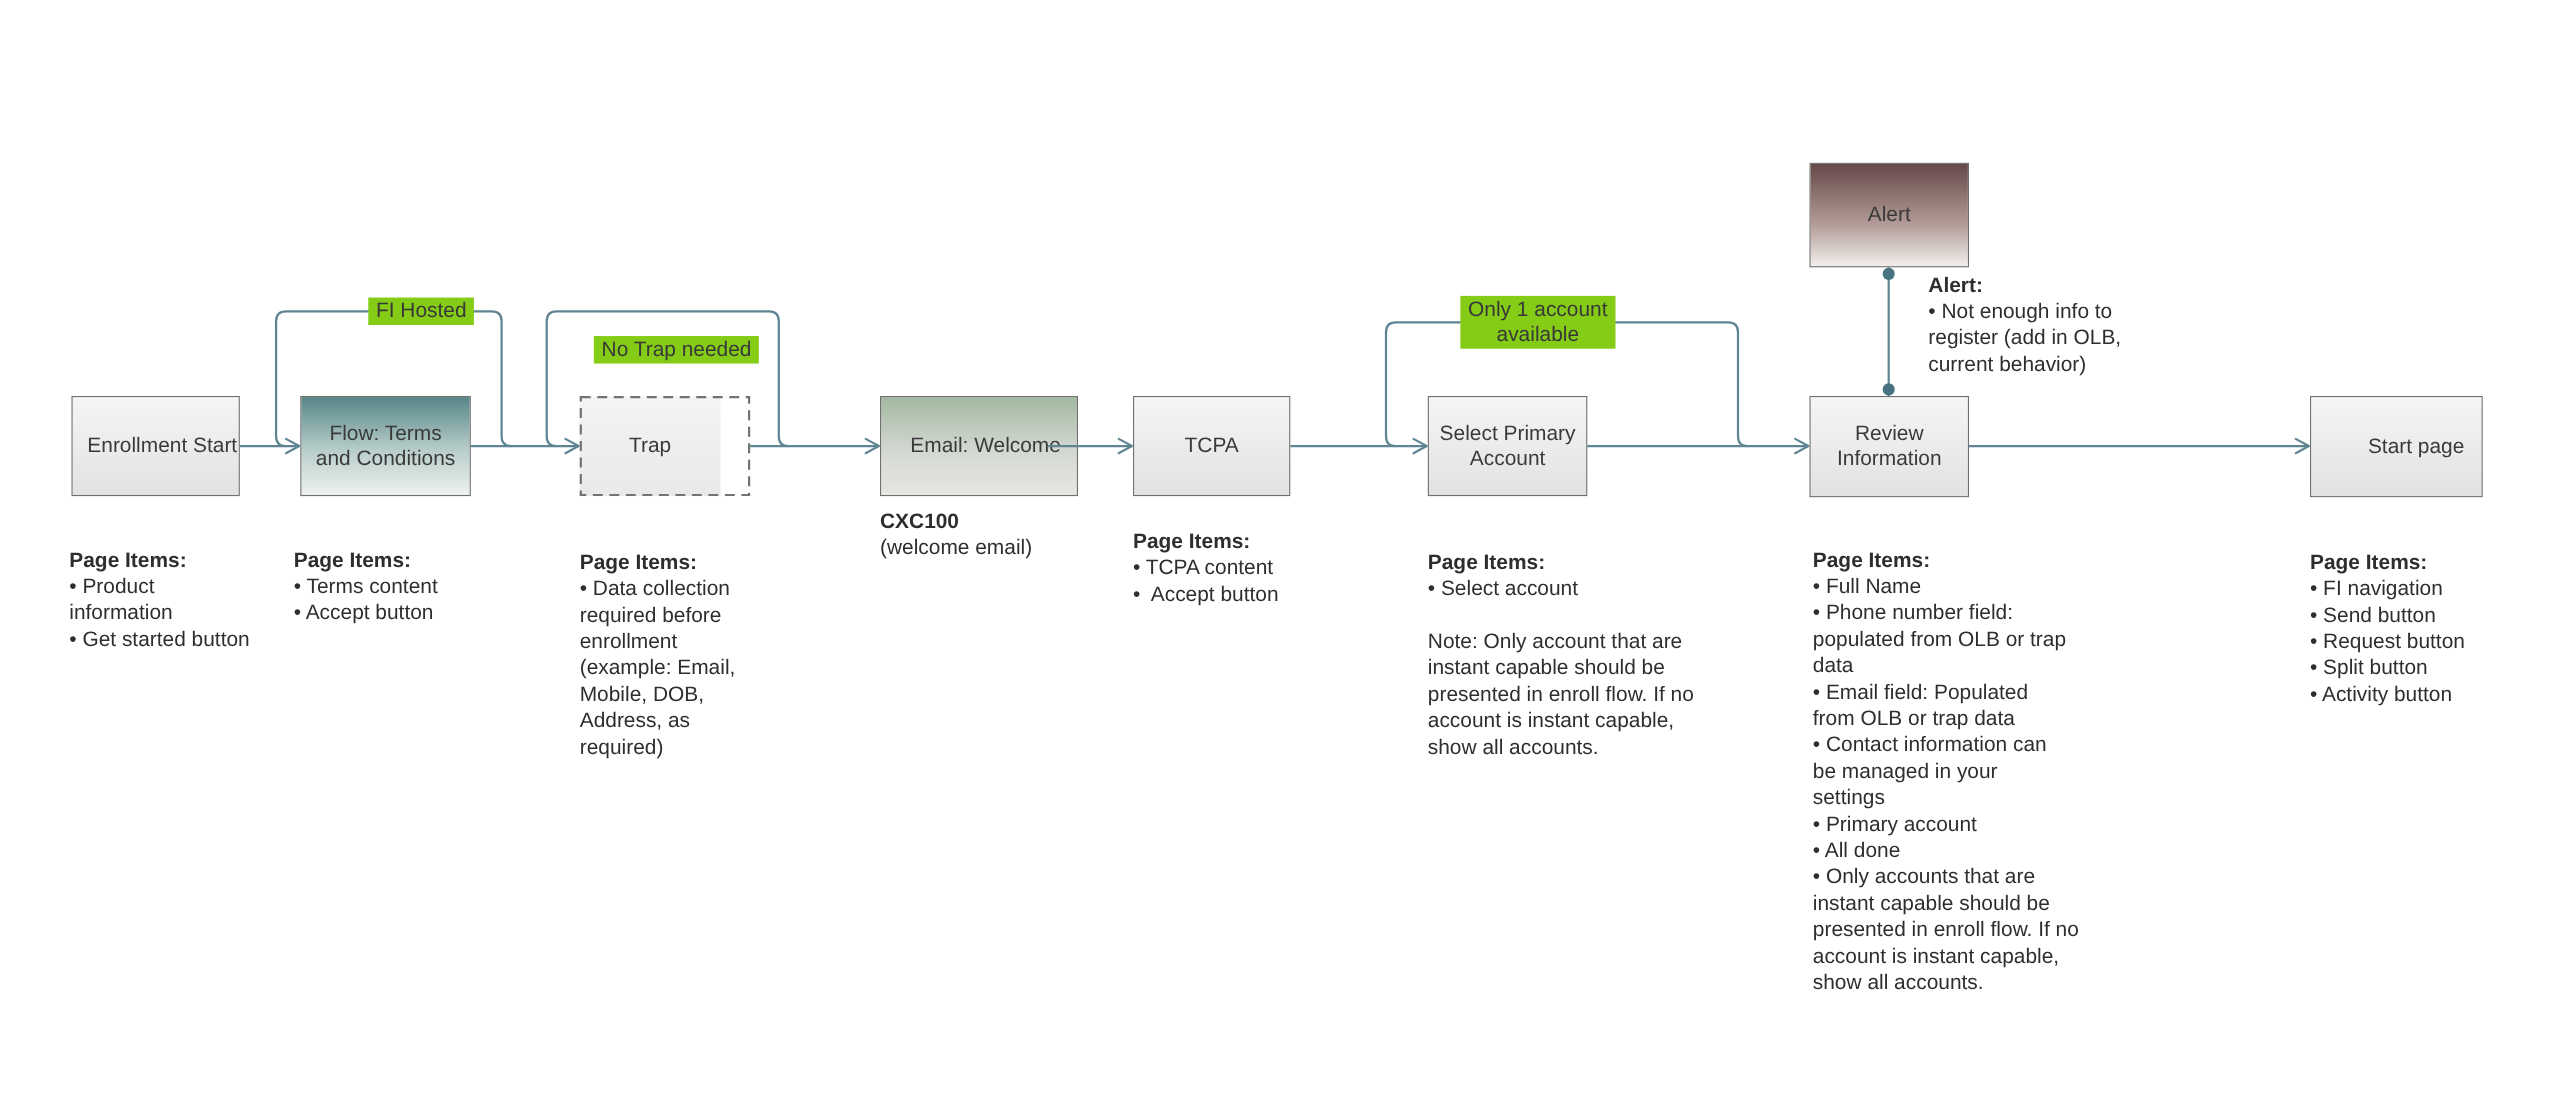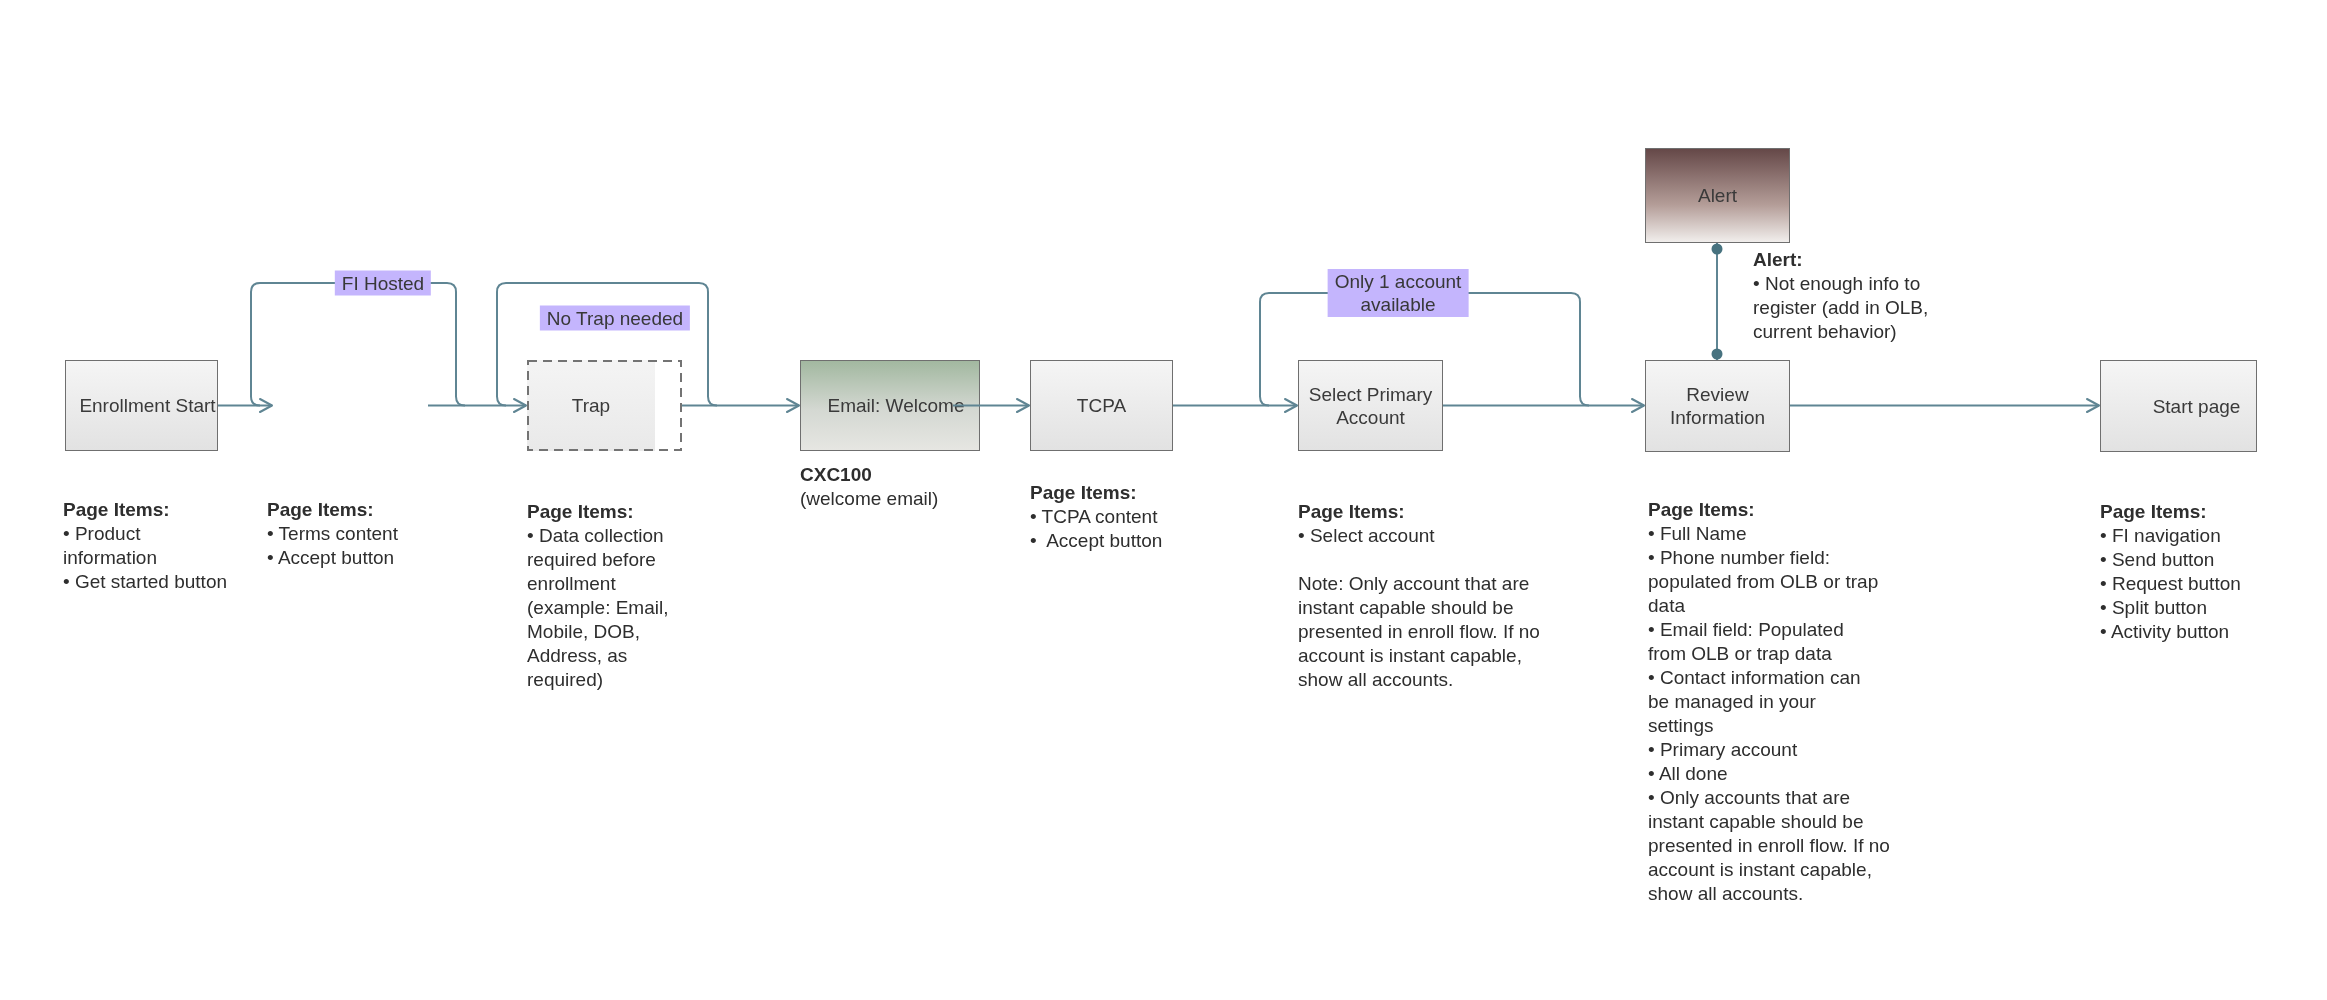--- a/index.html
+++ b/index.html
@@ -13,21 +13,21 @@
     text-align:center;white-space:pre-line;font-size:19px;line-height:23px;color:#3a3a3a;
     box-sizing:border-box;border:1.5px solid #6f6f6f;
   }
   .node.gray{background:linear-gradient(180deg,#f5f5f5 0%,#e2e2e2 100%);}
   .node.teal{background:linear-gradient(180deg,#578688 0%,#b9cecb 55%,#edf2ef 100%);}
   .node.green{background:linear-gradient(180deg,#a2b8a0 0%,#d4d8d2 55%,#e6e6e2 100%);}
   .node.maroon{background:linear-gradient(180deg,#654848 0%,#b49d98 60%,#f1eeec 100%);}
   .node.dashed{background:linear-gradient(180deg,#f4f4f4 0%,#e9e9e9 100%);border:none;}
   .bracket-label{
     position:absolute;z-index:3;transform:translate(-50%,-50%);
-    background:#c4b5fd;padding:1px 7px;font-size:19px;line-height:23px;color:#383838;
+    background:#84cc16;padding:1px 7px;font-size:19px;line-height:23px;color:#383838;
     text-align:center;white-space:pre-line;
   }
   .note{
     position:absolute;z-index:3;font-size:19px;line-height:24px;color:#2e2e2e;
     white-space:pre-wrap;
   }
   .note-title{font-weight:bold;display:block;}
 </style>
 </head>
 <body>
@@ -50,20 +50,22 @@
       <path d="M1790,405.5 L2099,405.5" stroke="#5f8593" stroke-width="2" fill="none"></path>
       <path d="M2087,399 L2099,405.5 L2087,412" stroke="#5f8593" stroke-width="2" fill="none" stroke-linecap="round" stroke-linejoin="round"></path>
       <path d="M260,405.5 Q251,405.5 251,396.5 L251,292 Q251,283 260,283 L447,283 Q456,283 456,292 L456,396.5 Q456,405.5 465,405.5" stroke="#5f8593" stroke-width="2" fill="none"></path>
       <path d="M506,405.5 Q497,405.5 497,396.5 L497,292 Q497,283 506,283 L699,283 Q708,283 708,292 L708,396.5 Q708,405.5 717,405.5" stroke="#5f8593" stroke-width="2" fill="none"></path>
       <path d="M1269,405.5 Q1260,405.5 1260,396.5 L1260,302 Q1260,293 1269,293 L1571,293 Q1580,293 1580,302 L1580,396.5 Q1580,405.5 1589,405.5" stroke="#5f8593" stroke-width="2" fill="none"></path>
       <path d="M1717,243 L1717,360" stroke="#5f8593" stroke-width="2" fill="none"></path>
       <circle cx="1717" cy="249" r="5.5" fill="#47727f"></circle>
       <circle cx="1717" cy="354" r="5.5" fill="#47727f"></circle>
     </svg>
 <div class="node gray" style="left: 65px; top: 360px; width: 153px; height: 91px; padding-left: 12px;">Enrollment Start</div>
+    <div class="node teal" style="left: 273px; top: 360px; width: 155px; height: 91px;">Flow: Terms
+and Conditions</div>
     <div class="node dashed" style="left: 527px; top: 360px; width: 128px; height: 91px;">Trap</div>
     <div class="node green" style="left: 800px; top: 360px; width: 180px; height: 91px; padding-left: 12px;">Email: Welcome</div>
     <div class="node gray" style="left: 1030px; top: 360px; width: 143px; height: 91px;">TCPA</div>
     <div class="node gray" style="left: 1298px; top: 360px; width: 145px; height: 91px;">Select Primary
 Account</div>
     <div class="node gray" style="left: 1645px; top: 360px; width: 145px; height: 92px;">Review
 Information</div>
     <div class="node gray" style="left: 2100px; top: 360px; width: 157px; height: 92px; padding-left: 36px;">Start page</div>
     <div class="node maroon" style="left: 1645px; top: 148px; width: 145px; height: 95px;">Alert</div>
     <div class="bracket-label" style="left: 383px; top: 283px;">FI Hosted</div>

